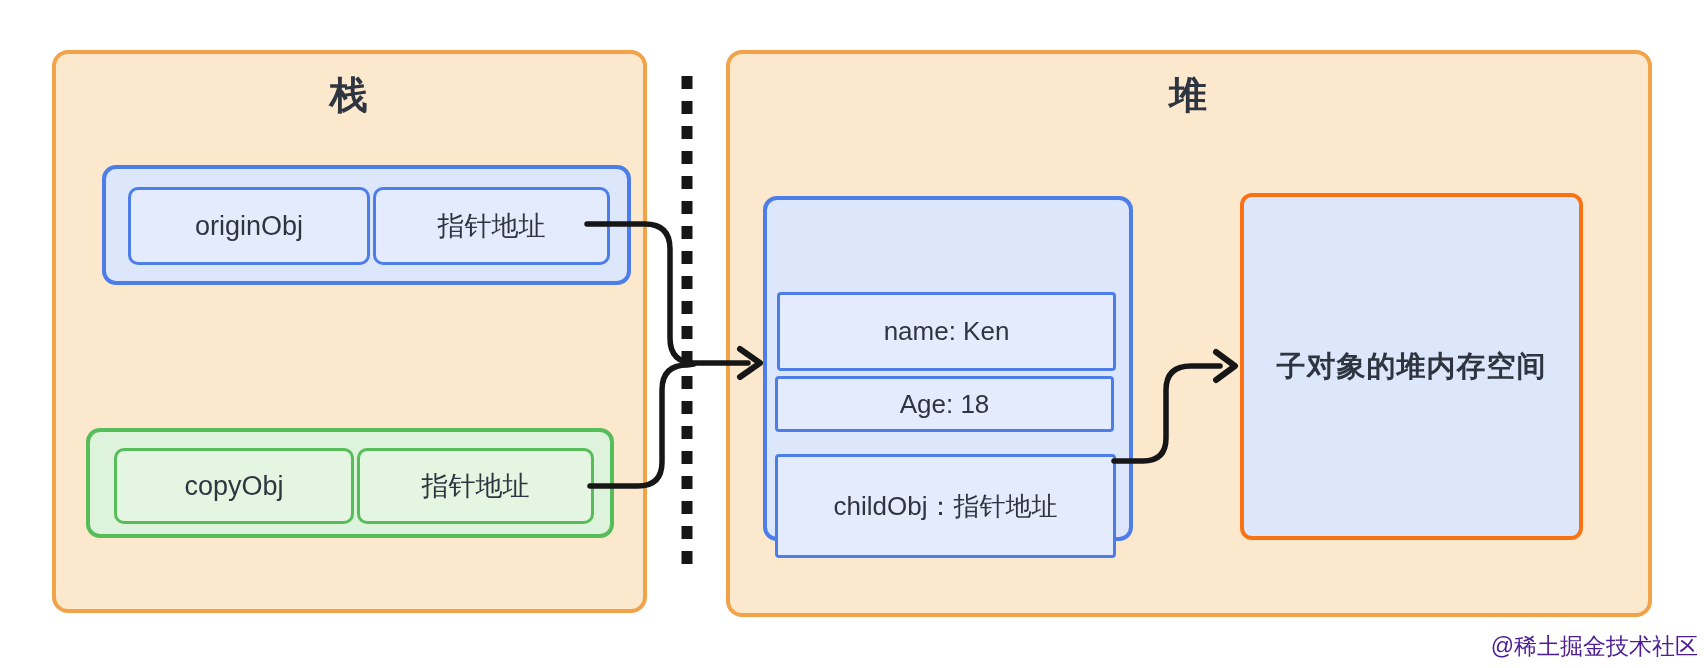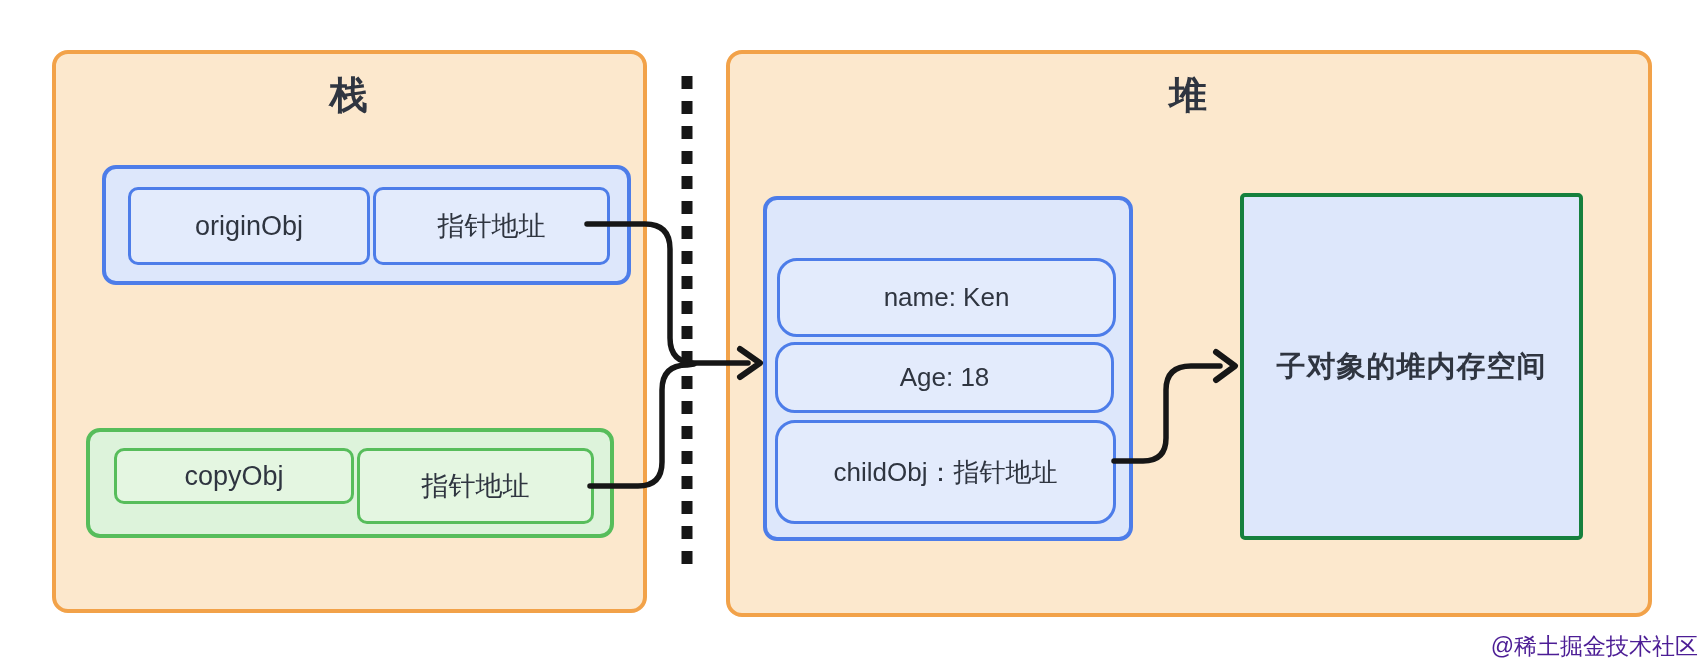--- a/index.html
+++ b/index.html
@@ -11,54 +11,54 @@
 
   .group{position:absolute;border-radius:14px;box-sizing:border-box;}
   .group.blue{background:#dde7fb;border:4px solid #4d7de9;}
   .group.green{background:#ddf3db;border:4px solid #57bd5b;}
 
   .cell{position:absolute;border-radius:10px;box-sizing:border-box;display:flex;align-items:center;justify-content:center;
         font-size:27px;color:#2f3540;}
   .cell.blue{background:#e3ebfc;border:3px solid #4d7de9;}
   .cell.green{background:#e4f6e1;border:3px solid #57bd5b;}
 
-  .heap-field{position:absolute;border-radius:20px;box-sizing:border-box;display:flex;align-items:center;justify-content:center;
-        font-size:26px;color:#2f3540;background:#e3ebfc;border:3px solid #4d7de9;}
+  .heap-field{position:absolute;border-radius:4px;box-sizing:border-box;display:flex;align-items:center;justify-content:center;
+        font-size:26px;color:#2f3540;background:#e3ebfc;border:3px solid #4d7de9;margin-top:34px;}
 
-  .child-box{position:absolute;background:#dde7fb;border:4px solid #15803d;border-radius:5px;box-sizing:border-box;
+  .child-box{position:absolute;background:#dde7fb;border:4px solid #f97316;border-radius:12px;box-sizing:border-box;
         display:flex;align-items:center;justify-content:center;font-size:29px;font-weight:bold;color:#2f3540;letter-spacing:1px;}
 
   #wires{position:absolute;left:0;top:0;pointer-events:none;}
 
   .watermark{position:absolute;right:6px;bottom:6px;font-size:23px;color:#4c1d95;}
 </style>
 </head>
 <body>
 
 <div id="canvas">
 
   <div class="panel" style="left:52px;top:50px;width:595px;height:563px;"></div>
   <div class="panel-title" style="left:52px;top:70px;width:595px;">栈</div>
 
   <div class="group blue" style="left:71px;top:165px;width:529px;height:120px;margin-left:31px;">
     <div class="cell blue" style="left:22px;top:18px;width:242px;height:78px;">originObj</div>
     <div class="cell blue" style="left:267px;top:18px;width:237px;height:78px;">指针地址</div>
   </div>
 
   <div class="group green" style="left:86px;top:428px;width:528px;height:110px;">
-    <div class="cell green" style="left:24px;top:16px;width:240px;height:56px;">copyObj</div>
+    <div class="cell green" style="left:24px;top:16px;width:240px;height:76px;">copyObj</div>
     <div class="cell green" style="left:267px;top:16px;width:237px;height:76px;">指针地址</div>
   </div>
 
   <div class="panel" style="left:726px;top:50px;width:926px;height:567px;"></div>
   <div class="panel-title" style="left:726px;top:70px;width:926px;">堆</div>
 
   <div class="group blue" style="left:763px;top:196px;width:370px;height:345px;">
     <div class="heap-field" style="left:10px;top:58px;width:339px;height:79px;">name: Ken</div>
-    <div class="heap-field" style="left:8px;top:142px;width:339px;height:71px;">Age: 18</div>
+    <div class="heap-field" style="left:8px;top:142px;width:339px;height:56px;">Age: 18</div>
     <div class="heap-field" style="left:8px;top:220px;width:341px;height:104px;">childObj：指针地址</div>
   </div>
 
   <div class="child-box" style="left:1240px;top:193px;width:343px;height:347px;">子对象的堆内存空间</div>
 
   <svg id="wires" width="1704" height="668" viewBox="0 0 1704 668">
     <line x1="687" y1="76" x2="687" y2="566" stroke="#161616" stroke-width="11" stroke-dasharray="13 12"></line>
 
     <path d="M587,224 L645,224 Q670,224 670,249 L670,338 Q670,363 695,363 L748,363" fill="none" stroke="#161616" stroke-width="5.5" stroke-linecap="round" stroke-linejoin="round"></path>
 

